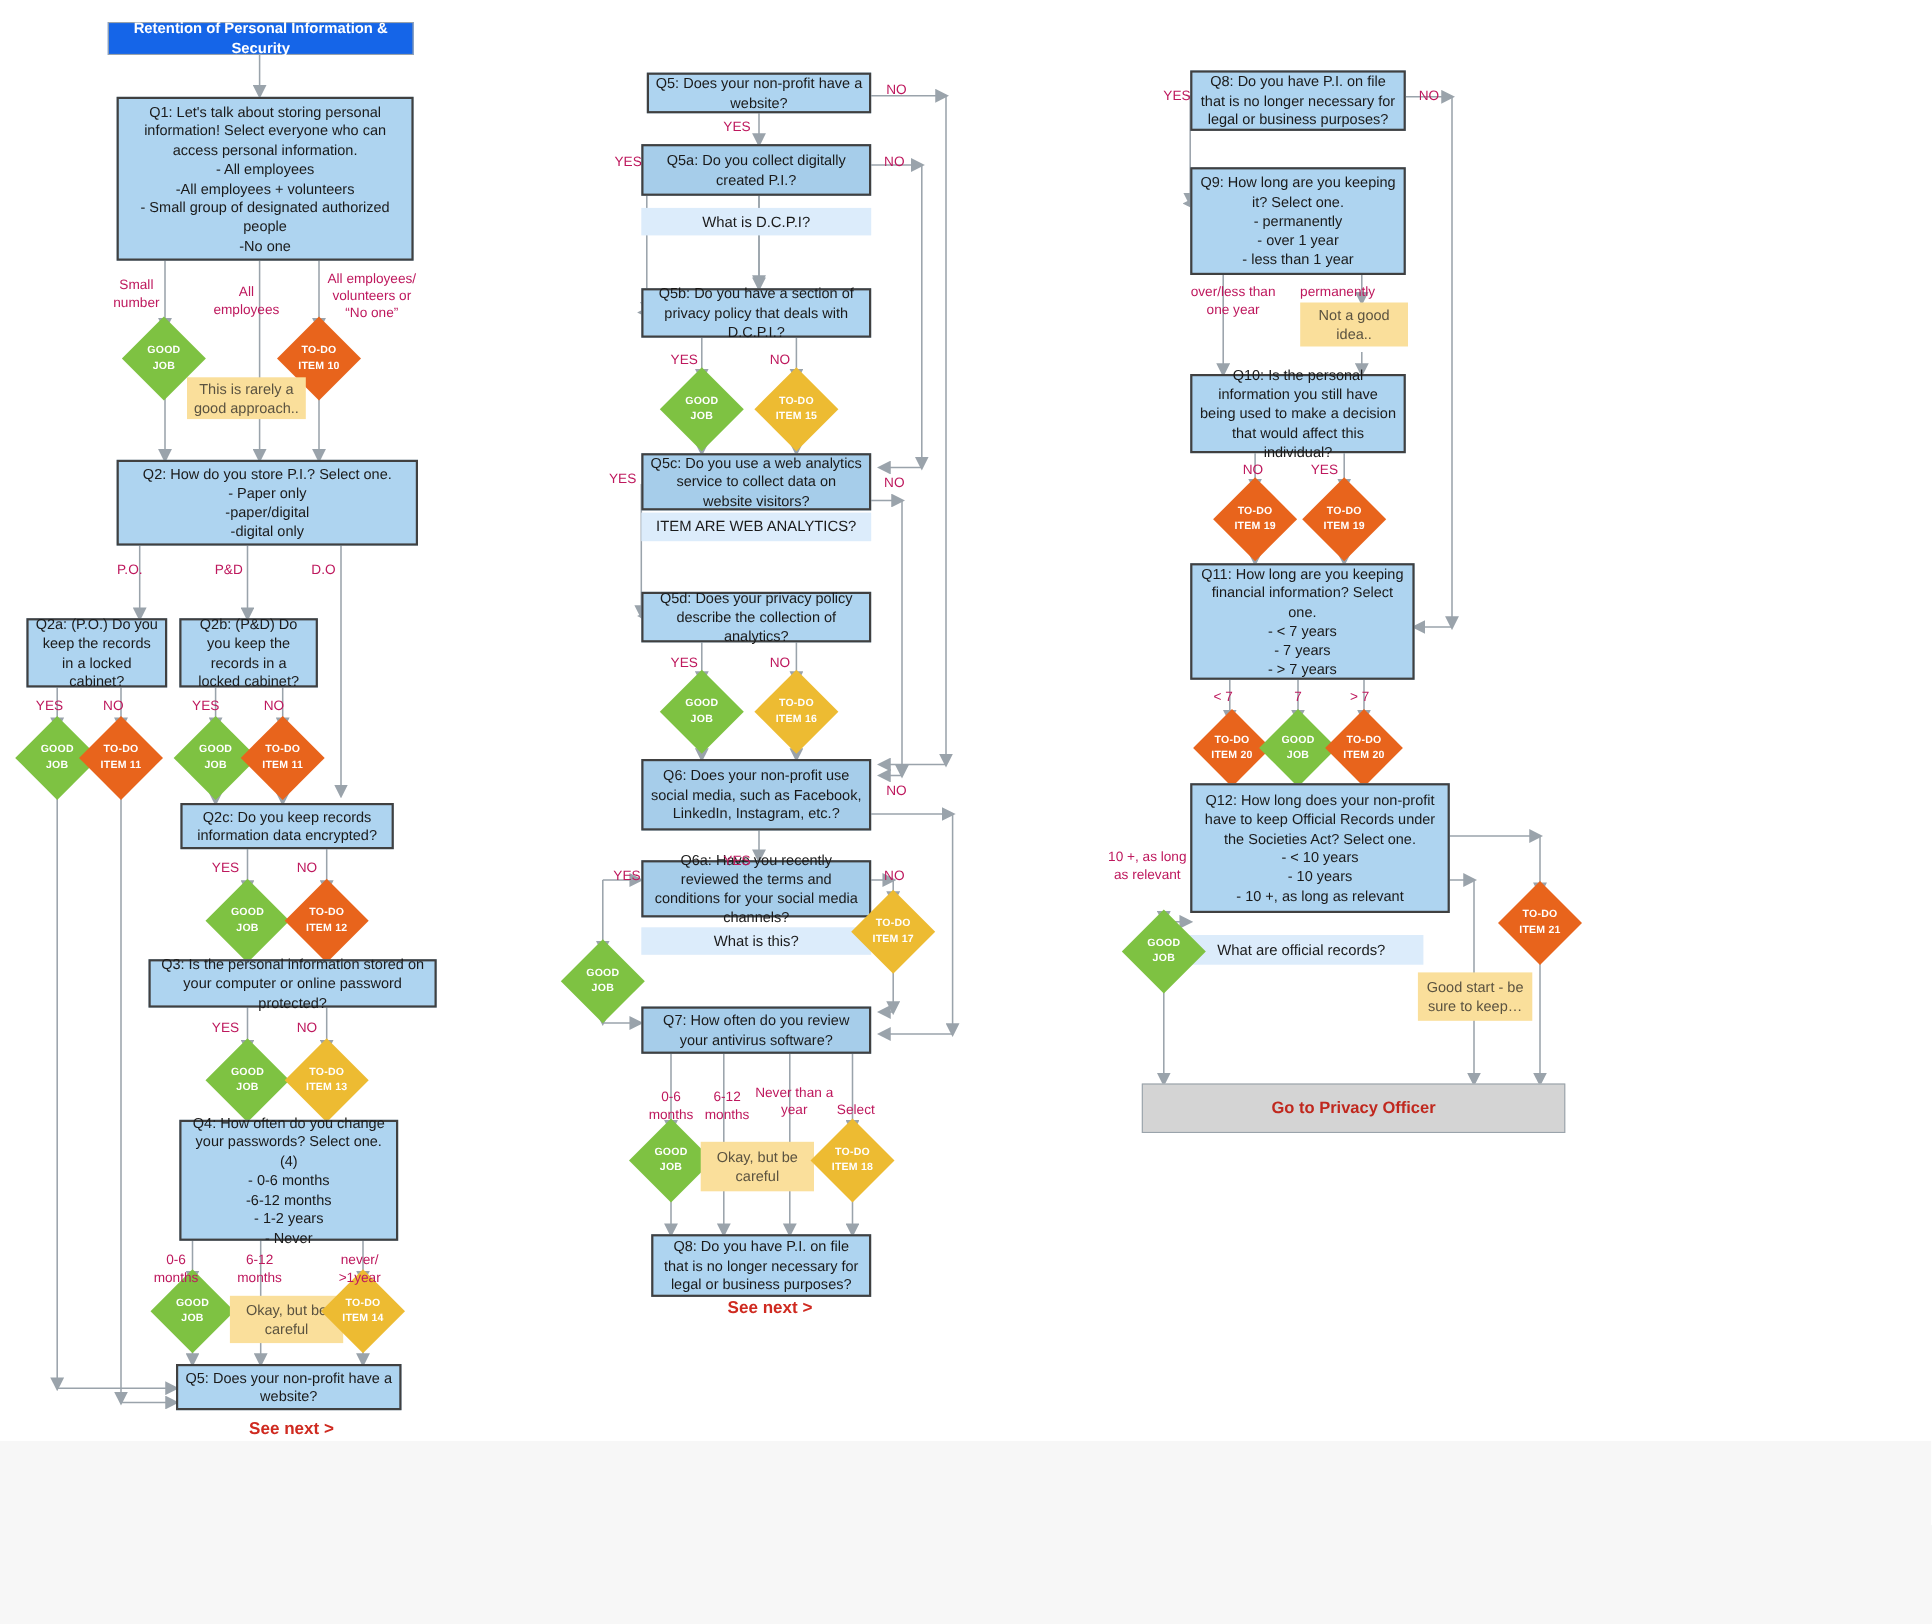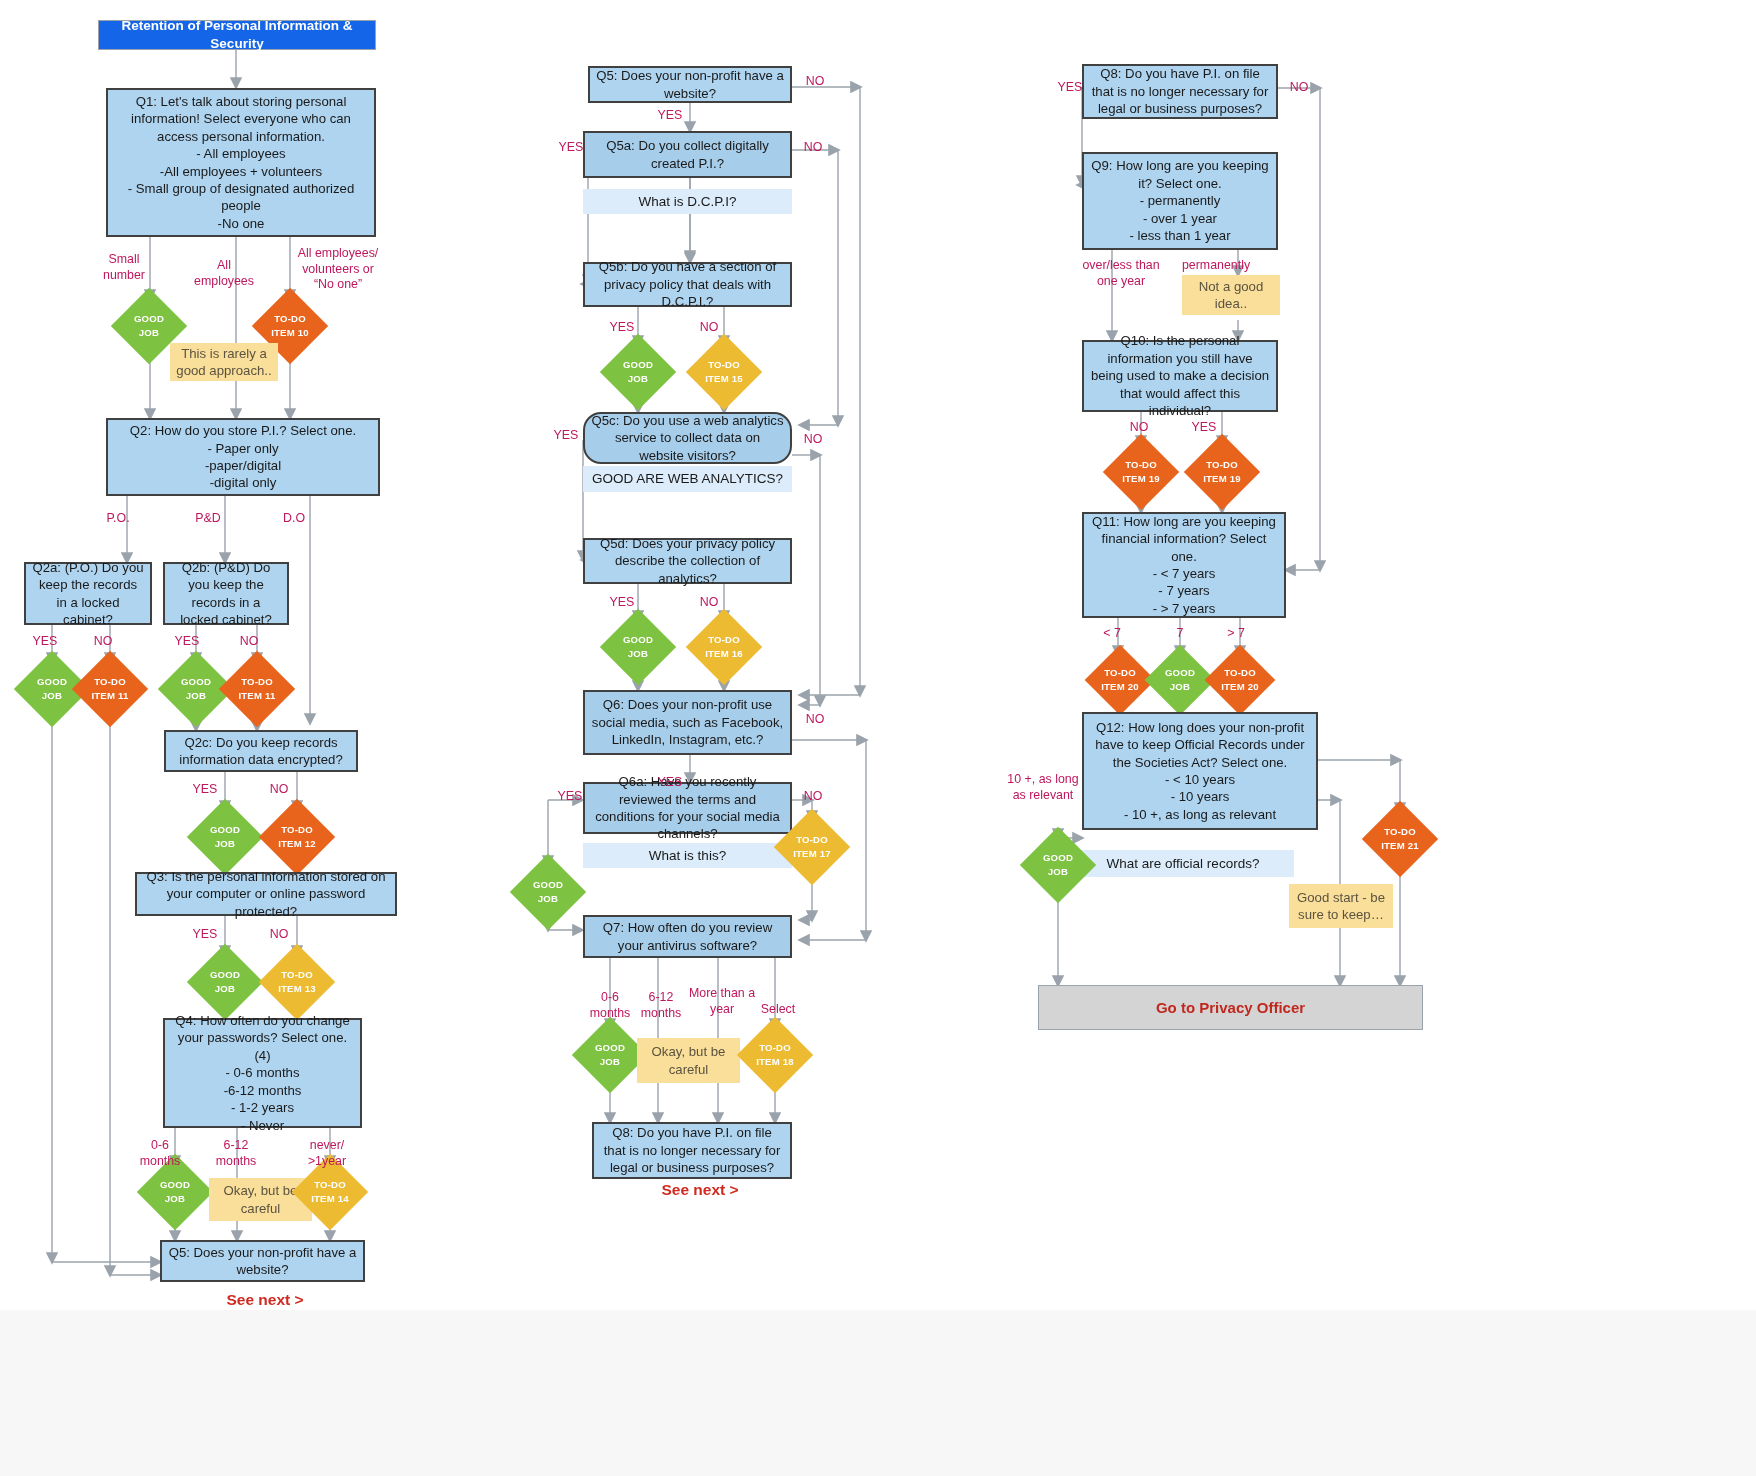--- a/index.html
+++ b/index.html
@@ -299,25 +299,25 @@
         <div class="dshape"></div>
         <div class="dlabel">GOOD
 JOB</div>
       </div>
     <div class="diamond d-yellow" style="left:697px;top:345px;width:54px;height:54px;">
         <div class="dshape"></div>
         <div class="dlabel">TO-DO
 ITEM 15</div>
       </div>
 
-    <div class="node qbox deep" style="left:583px;top:412px;width:209px;height:52px;border-radius:18px;">Q5c: Do you use a web analytics service to collect data on website visitors?</div>
+    <div class="node qbox deep" style="left:583px;top:412px;width:209px;height:52px;">Q5c: Do you use a web analytics service to collect data on website visitors?</div>
     <div class="edgelabel" style="left:548px;top:428px;width:36px;">YES</div>
     <div class="edgelabel" style="left:798px;top:432px;width:30px;">NO</div>
 
-    <div class="node info" style="left:583px;top:466px;width:209px;height:26px;">GOOD ARE WEB ANALYTICS?</div>
+    <div class="node info" style="left:583px;top:466px;width:209px;height:26px;">ITEM ARE WEB ANALYTICS?</div>
 
     <div class="node qbox" style="left:583px;top:538px;width:209px;height:46px;">Q5d: Does your privacy policy describe the collection of analytics?</div>
 
     <div class="edgelabel" style="left:604px;top:595px;width:36px;">YES</div>
     <div class="edgelabel" style="left:694px;top:595px;width:30px;">NO</div>
 
     <div class="diamond d-green" style="left:611px;top:620px;width:54px;height:54px;">
         <div class="dshape"></div>
         <div class="dlabel">GOOD
 JOB</div>
@@ -348,21 +348,21 @@
         <div class="dlabel">TO-DO
 ITEM 17</div>
       </div>
 
     <div class="node qbox deep" style="left:583px;top:915px;width:209px;height:43px;">Q7: How often do you review your antivirus software?</div>
 
     <div class="edgelabel" style="left:582px;top:990px;width:56px;">0-6
 months</div>
     <div class="edgelabel" style="left:630px;top:990px;width:62px;">6-12
 months</div>
-    <div class="edgelabel" style="left:686px;top:986px;width:72px;">More than
+    <div class="edgelabel" style="left:686px;top:986px;width:72px;">Never than
 a year</div>
     <div class="edgelabel" style="left:752px;top:1002px;width:52px;">Select</div>
 
     <div class="diamond d-green" style="left:583px;top:1028px;width:54px;height:54px;">
         <div class="dshape"></div>
         <div class="dlabel">GOOD
 JOB</div>
       </div>
     <div class="node note" style="left:637px;top:1038px;width:103px;height:45px;">Okay, but be careful</div>
     <div class="diamond d-yellow" style="left:748px;top:1028px;width:54px;height:54px;">

